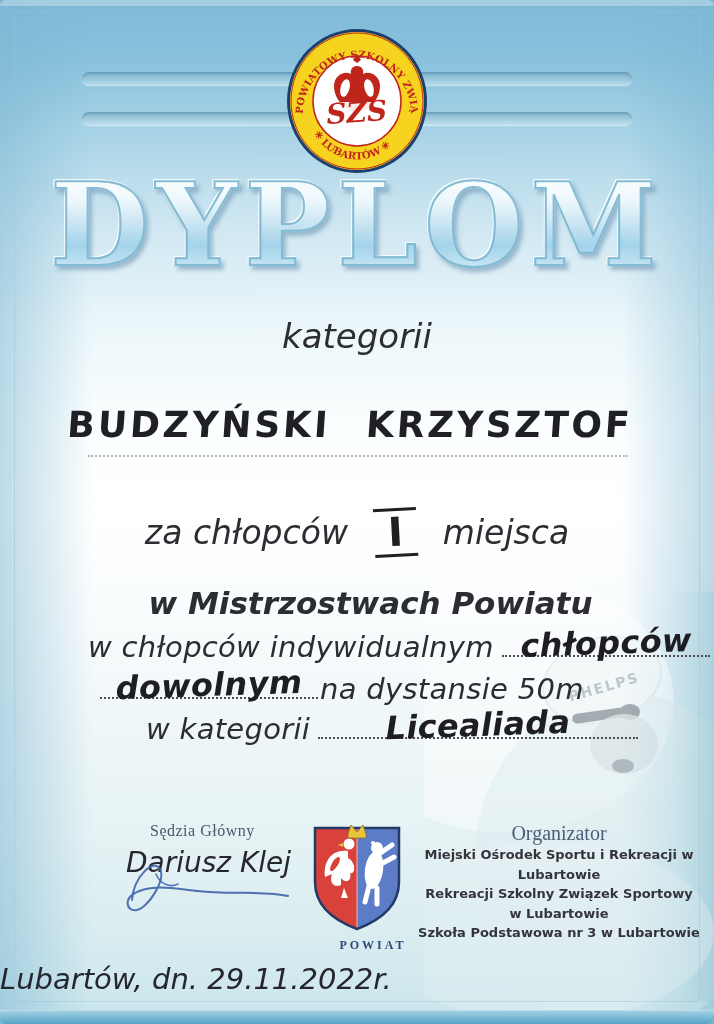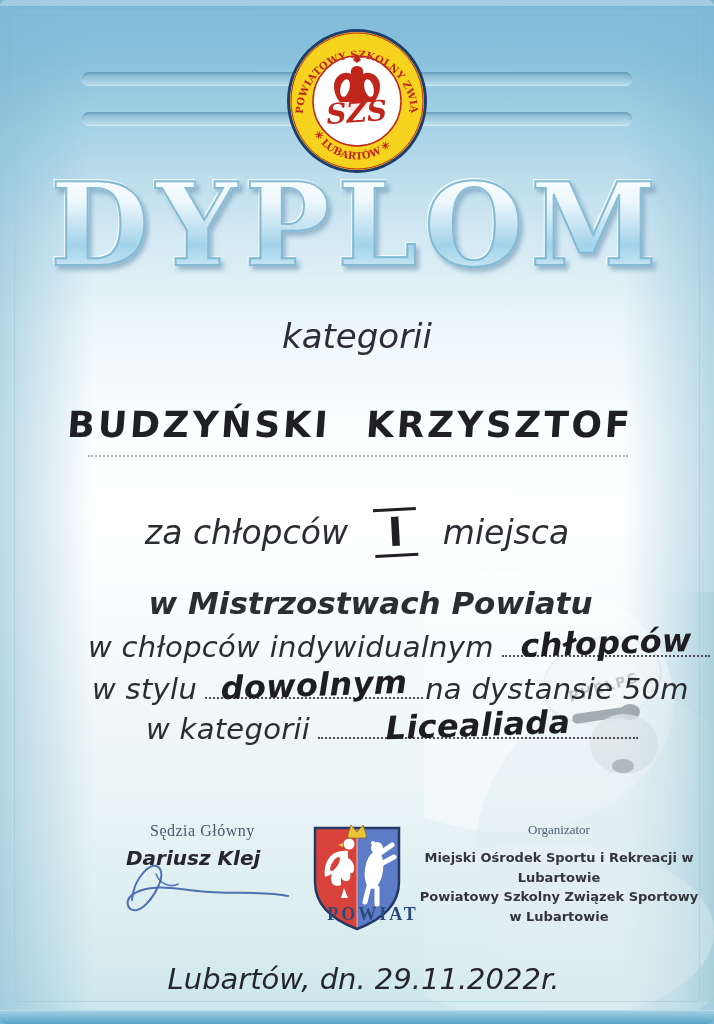--- a/index.html
+++ b/index.html
@@ -59,34 +59,34 @@
   .line-c { top:712px; left:105px;margin-left:41px; }
   .dotfill { display:inline-block; position:relative; border-bottom:2px dotted #4c4c52; margin-left:8px; vertical-align:baseline; }
   .dotfill .hw { position:absolute; left:0; bottom:-7px; width:100%; text-align:center;
     font-weight:bold; font-size:32px; color:#1d1d22; transform:rotate(-2deg); }
   .fill-a { width:208px; } .fill-b { width:218px; } .fill-c { width:320px; }
   .suffix { margin-left:2px; }
 
   
   .judge-title { position:absolute; left:134px; top:822px; font-family:"Liberation Serif", serif;
     font-size:16px; color:#46596b; letter-spacing:.5px;margin-left:16px; }
-  .judge-name { position:absolute; left:126px; top:846px; font-size:20px; font-weight:700; color:#26262c; }
+  .judge-name { position:absolute; left:126px; top:846px; font-size:28px; font-weight:400; color:#26262c; }
   .signature { position:absolute; left:112px; top:852px; width:190px; height:76px; }
 
   .shield { position:absolute; left:50%; top:822px; transform:translateX(-50%); width:98px; height:112px; }
   .emblem-cap { position:absolute; left:0; width:100%; text-align:center;
     font-family:"Liberation Serif", serif; font-weight:bold; color:#2c4a7c; letter-spacing:3px; }
-  .cap1 { top:904px; font-size:18px;padding-left:32px; }
+  .cap1 { top:938px; font-size:12px;padding-left:32px; }
   .cap2 { top:957px; font-size:13px; }
 
   .org { position:absolute; left:418px; top:822px; width:282px; text-align:center; }
-  .org-title { font-family:"Liberation Serif", serif; font-size:13px; color:#4c5e78; margin-bottom:10px; }
+  .org-title { font-family:"Liberation Serif", serif; font-size:20px; color:#4c5e78; }
   .org-line { font-size:13px; font-weight:600; color:#34343b; line-height:1.5; }
 
-  .date { position:absolute; top:962px; left:0; width:100%; text-align:center; font-size:29px; color:#26262e;padding-left:13px; }
+  .date { position:absolute; top:962px; left:0; width:100%; font-size:29px; color:#26262e; }
 
   .watermark { position:absolute; left:424px; top:552px; width:290px; height:458px; opacity:.6; pointer-events:none; }
 </style>
 </head>
 <body>
 
 <div class="page">
 
   <div class="top-edge"></div>
 
@@ -152,21 +152,21 @@
     <span>za chłopców</span><span class="numeral">I</span><span>miejsca</span>
   </div>
 
   <div class="event hand">w Mistrzostwach Powiatu</div>
 
   <div class="dline hand line-a">
     <span>w chłopców indywidualnym</span><span class="dotfill fill-a"><span class="hw">chłopców</span></span>
   </div>
 
   <div class="dline hand line-b">
-    <span>w stylu</span><span class="dotfill fill-b"><span class="hw">dowolnym</span></span><span class="suffix">na dystansie 50m</span>
+    <span class="dotfill fill-b"><span class="hw">dowolnym</span></span><span class="suffix">na dystansie 50m</span>
   </div>
 
   <div class="dline hand line-c">
     <span>w kategorii</span><span class="dotfill fill-c"><span class="hw">Licealiada</span></span>
   </div>
 
   <div class="judge-title">Sędzia Główny</div>
   <div class="judge-name hand">Dariusz Klej</div>
   <svg class="signature" viewBox="0 0 190 76">
     <path d="M20,48 C22,24 42,6 48,17 C54,28 36,56 25,58 C14,60 12,47 23,41 C40,31 66,37 86,39 C116,43 150,38 176,44" fill="none" stroke="#3f63ab" stroke-width="2" stroke-linecap="round" opacity=".9"></path>
@@ -203,20 +203,21 @@
     <path d="M7,6 H91 V60 C91,84 73,98 49,107 C25,98 7,84 7,60 Z" fill="none" stroke="#233a66" stroke-width="2.5"></path>
     <g>
       <path d="M40,12 L43,3 L49,10 L55,3 L58,12 L58,16 L40,16 Z" fill="#e9c53c" stroke="#8a6d1f" stroke-width=".8"></path>
     </g>
   </svg>
   <div class="emblem-cap cap1">POWIAT</div>
 
   <div class="org">
     <div class="org-title">Organizator</div>
     <div class="org-line">Miejski Ośrodek Sportu i Rekreacji w Lubartowie</div>
-    <div class="org-line">Powiatowy Szkolny Związek Sportowy w Lubartowie</div>
+    <div class="org-line">Rekreacji Szkolny Związek Sportowy w Lubartowie</div>
+    <div class="org-line">Szkoła Podstawowa nr 3 w Lubartowie</div>
   </div>
 
   <div class="date hand">Lubartów, dn. 29.11.2022r.</div>
 
   <div class="inner-frame"></div>
   <div class="bottom-strip"></div>
 </div>
 
 </body></html>

